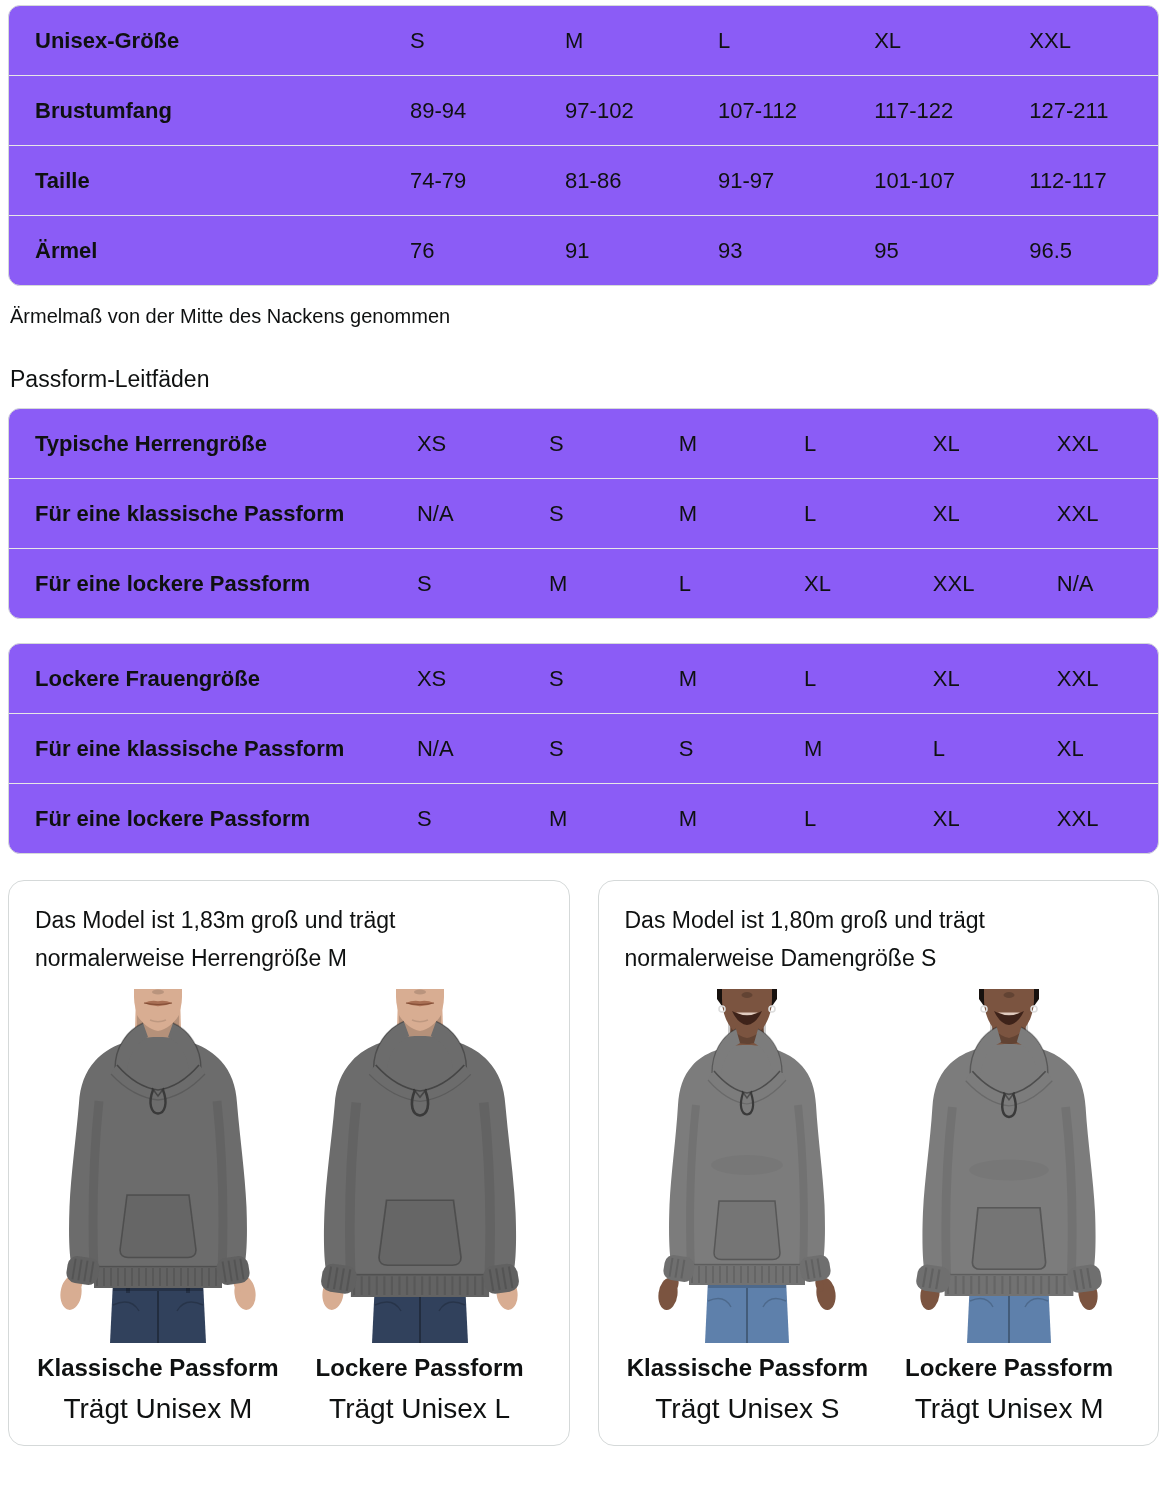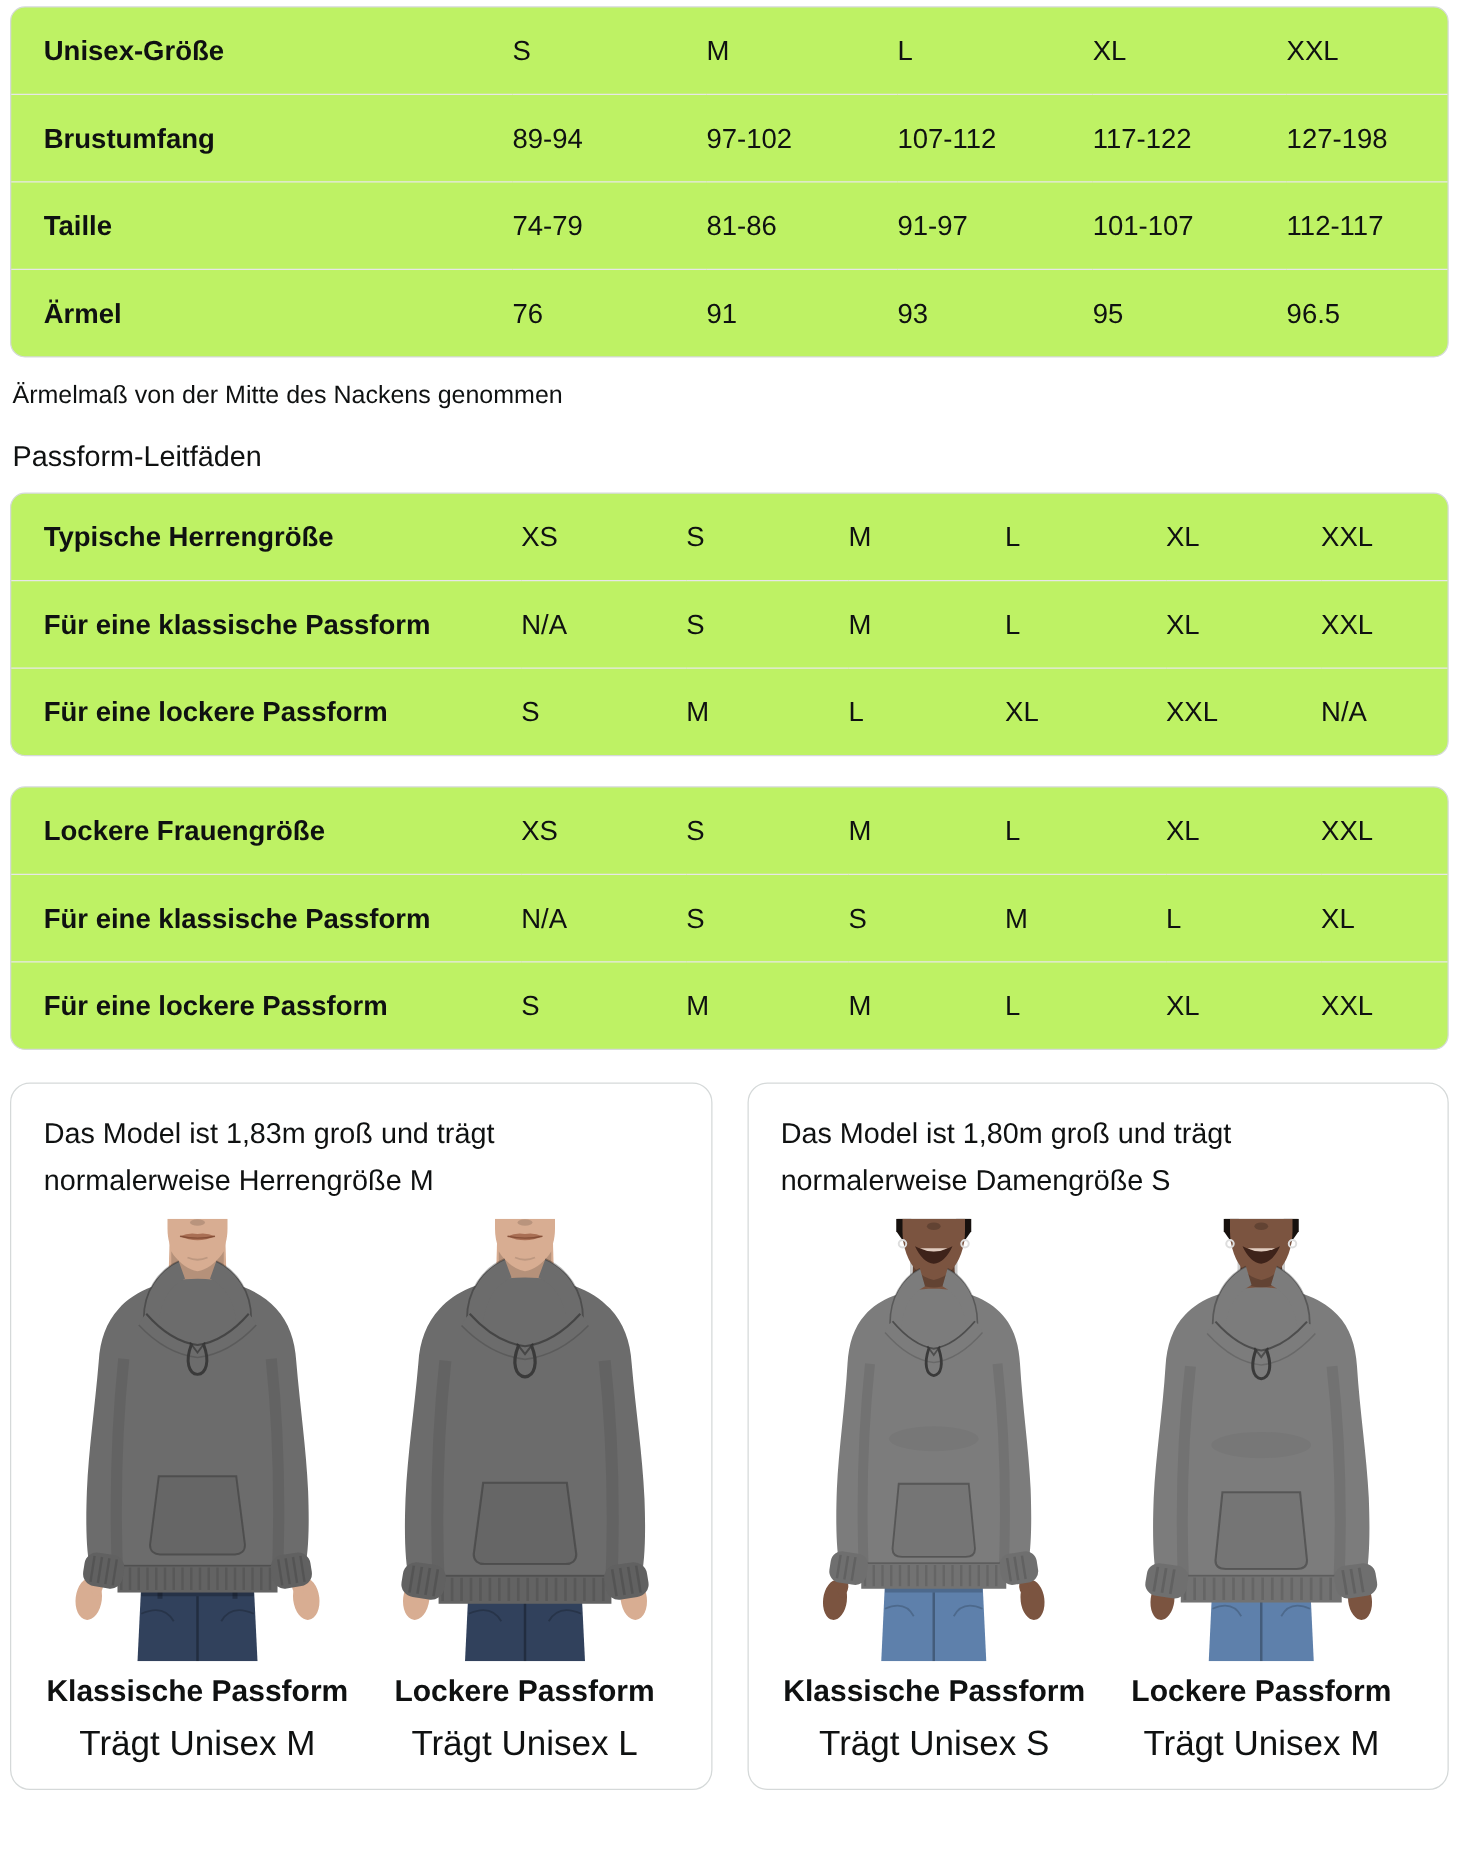--- a/index.html
+++ b/index.html
@@ -12,30 +12,30 @@
   .wrap{padding:5px 8px 8px;}
   .page-title{
     font-size:23px;font-weight:400;margin:2px 0 15px 2px;line-height:26px;
   }
   table.data-table{
     width:100%;
     border:1px solid var(--table-border,#D5D9D9);
     border-radius:12px;
     border-collapse:separate;border-spacing:0;
     table-layout:fixed;
-    background:#bef264;
+    background:#8b5cf6;
   }
   table.data-table td{
     font-size:22px;height:69px;vertical-align:middle;
     padding:0;white-space:nowrap;overflow:hidden;
   }
   table.data-table td.lbl{font-weight:700;padding-left:26px;}
   table.data-table tr + tr td{border-top:1px solid var(--row-divider,#E7E7E7);}
   .note{font-size:20px;margin:18px 0 0 2px;line-height:24px;}
-  .fit-heading{font-size:23px;font-weight:400;margin:24px 0 15px 2px;line-height:27px;}
+  .fit-heading{font-size:23px;font-weight:400;margin:38px 0 15px 2px;line-height:27px;}
   .table-gap{margin-top:24px;}
   .cards{display:flex;gap:28px;margin-top:26px;}
   .card{
     flex:1 1 0;
     border:1px solid var(--table-border,#D5D9D9);
     border-radius:16px;
     padding:20px 18px 22px;
     background:#fff;
   }
   .card-intro{font-size:23px;line-height:38px;margin:0 0 12px 8px;}
@@ -183,21 +183,21 @@
         <td>L</td>
         <td>XL</td>
         <td>XXL</td>
       </tr>
       <tr>
         <td class="lbl">Brustumfang</td>
         <td>89-94</td>
         <td>97-102</td>
         <td>107-112</td>
         <td>117-122</td>
-        <td>127-198</td>
+        <td>127-211</td>
       </tr>
       <tr>
         <td class="lbl">Taille</td>
         <td>74-79</td>
         <td>81-86</td>
         <td>91-97</td>
         <td>101-107</td>
         <td>112-117</td>
       </tr>
       <tr>

